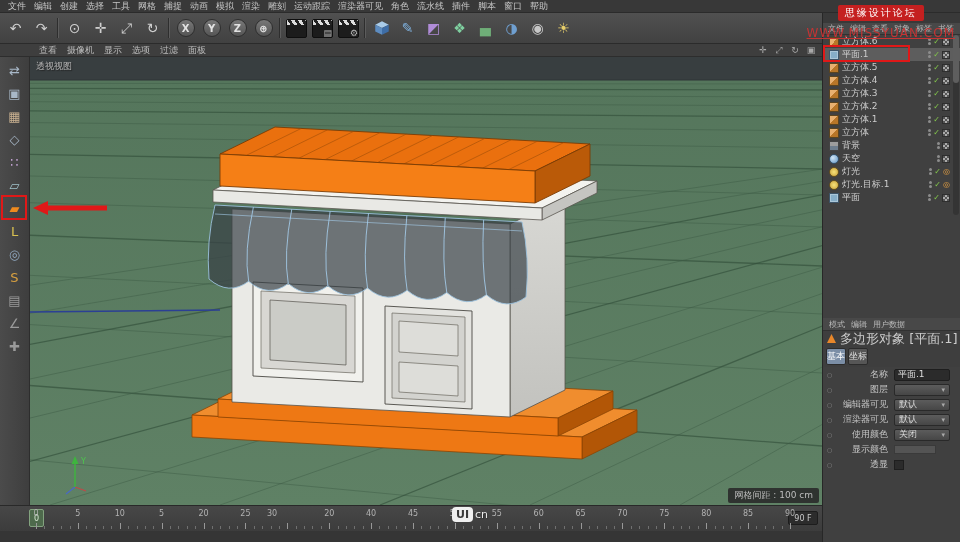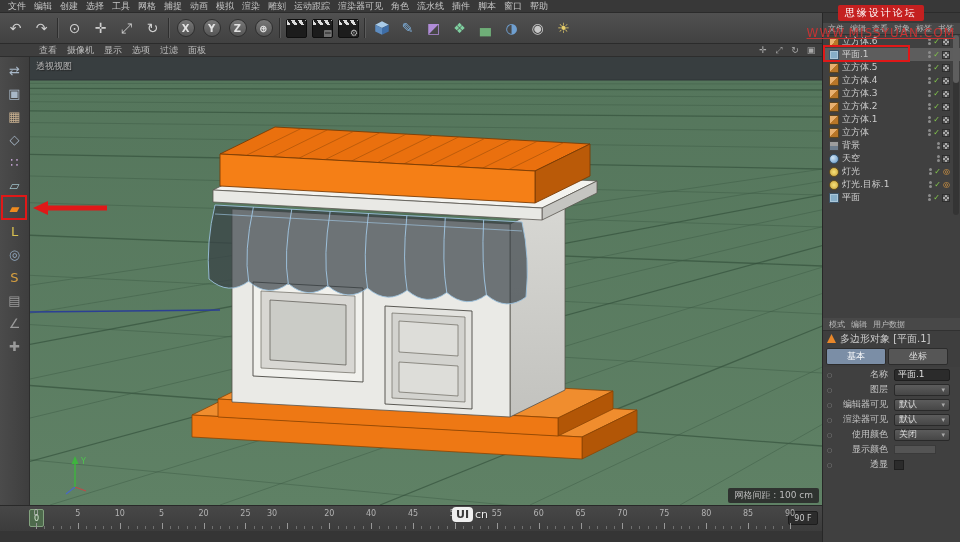--- a/index.html
+++ b/index.html
@@ -78,23 +78,23 @@
   .tag-tex{width:8px;height:8px;border:1px solid #2e2e2e;background-image:linear-gradient(45deg,#aaa 25%,transparent 25%,transparent 75%,#aaa 75%),linear-gradient(45deg,#aaa 25%,#555 25%,#555 75%,#aaa 75%);background-size:4px 4px;background-position:0 0,2px 2px;}
   .tag-target{color:#e8a040;font-size:8px;line-height:1;}
   .om-scrollbar{position:absolute;right:1px;top:22px;width:6px;height:180px;background:#343434;border-radius:3px;}
   .om-thumb{width:6px;height:48px;background:#5e5e5e;border-radius:3px;}
 
   .am{position:absolute;left:0;top:305px;width:100%;}
   .am-menu{height:13px;background:#484848;display:flex;align-items:center;padding-left:3px;border-bottom:1px solid #313131;}
   .am-menu span{font-size:8px;color:#bbb;padding:0 3px;}
   .am-title{height:15px;display:flex;align-items: center;padding-left:4px;gap:4px;background:#3e3e3e;}
   .am-ticon{width:9px;height:9px;background:#e8872a;clip-path:polygon(0 100%,50% 0,100% 100%);flex:none;}
-  .am-title span{font-size:10px;color:#ccc;white-space:nowrap;text-align:right;}
+  .am-title span{font-size:13px;color:#ccc;white-space:nowrap;text-align:right;}
   .am-tabs{display:flex;gap:2px;padding:2px 3px;background:#3e3e3e;}
-  .am-tab{font-size:9px;color:#ddd;padding:1px 20px;background:#565656;border:1px solid #2c2c2c;border-radius:2px;}
+  .am-tab{font-size:9px;color:#ddd;padding:1px 0;background:#565656;border:1px solid #2c2c2c;border-radius:2px;}
   .am-tab.active{background:#7b8ea6;color:#fff;}
   .am-section{font-size:9px;color:#d8d8d8;background:#4a4a4a;padding:2px 5px;border-top:1px solid #333;border-bottom:1px solid #333;}
   .am-row{height:15px;display:flex;align-items:center;padding:0 4px;}
   .am-dot{color:#8a8a8a;font-size:6px;width:9px;flex:none;}
   .am-label{font-size:9px;color:#c4c4c4;width:58px;text-align:right;padding-right:6px;white-space:nowrap;flex:none;}
   .am-ctl{flex:1;padding-right:6px;}
   .am-input{height:12px;background:#2b2b2b;border:1px solid #1e1e1e;border-radius:2px;color:#ddd;font-size:9px;padding:0 3px;display:flex;align-items:center;}
   .am-select{height:12px;background:linear-gradient(#5c5c5c,#464646);border:1px solid #292929;border-radius:2px;color:#ddd;font-size:9px;padding:0 4px;display:flex;align-items:center;justify-content:space-between;}
   .am-select .arr{font-size:7px;color:#aaa;}
   .am-swatch{width:42px;height:9px;background:#6e6e6e;border:1px solid #333;opacity:.45;}

